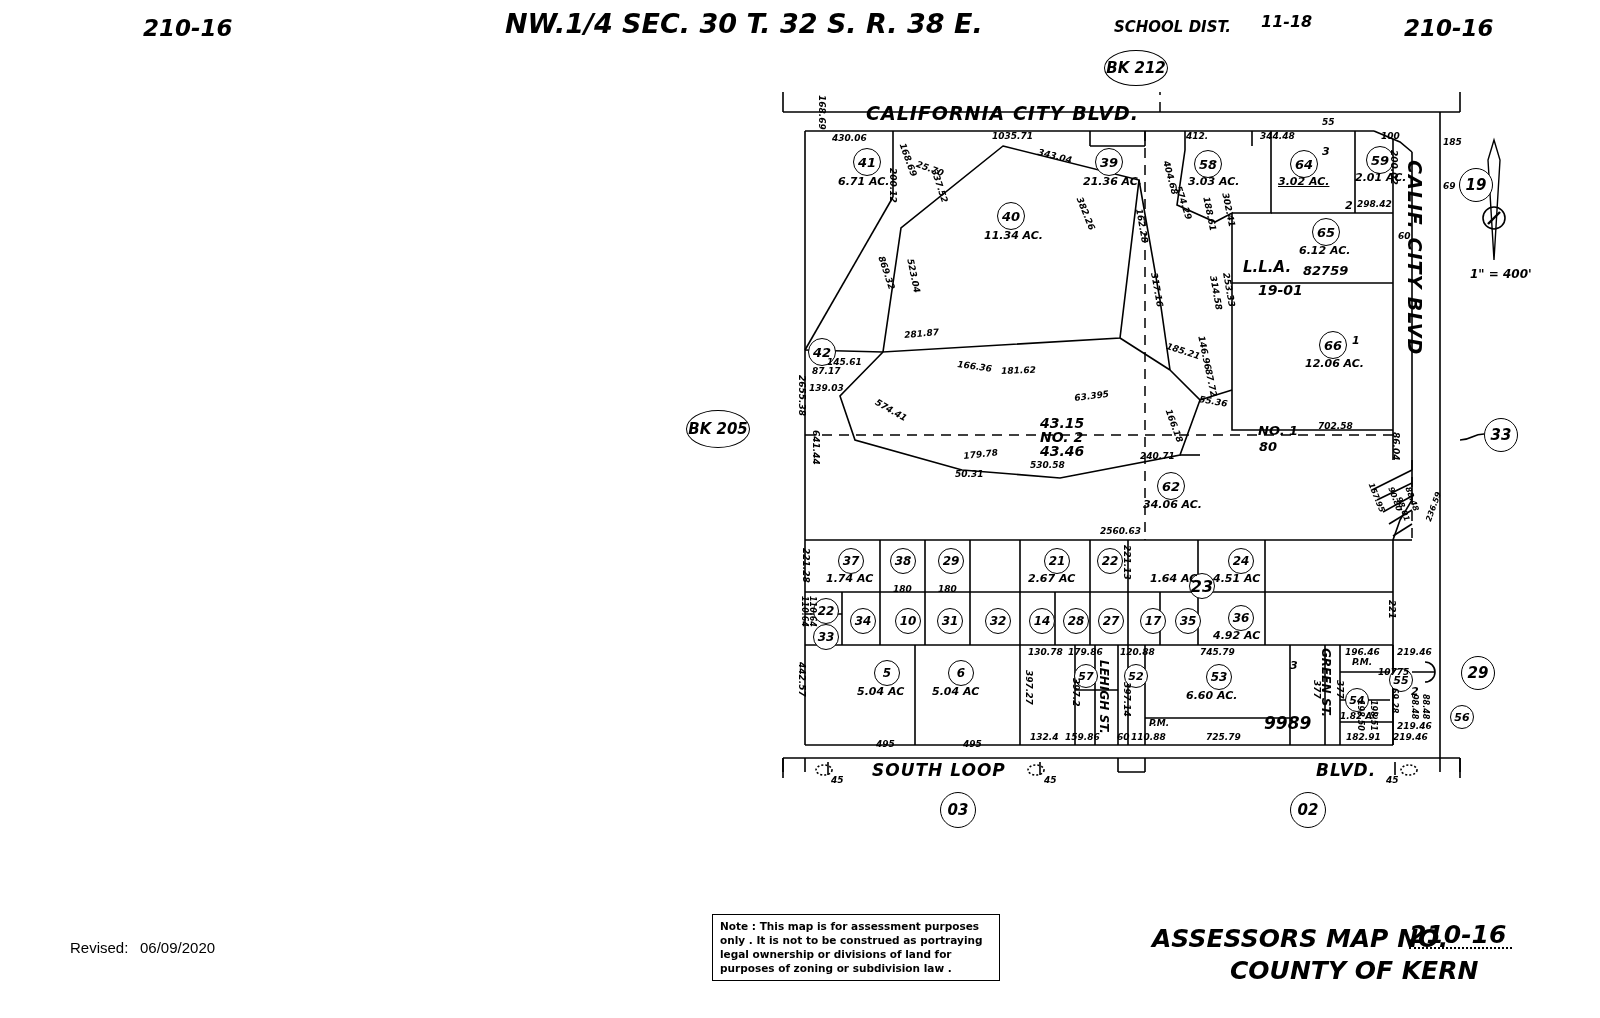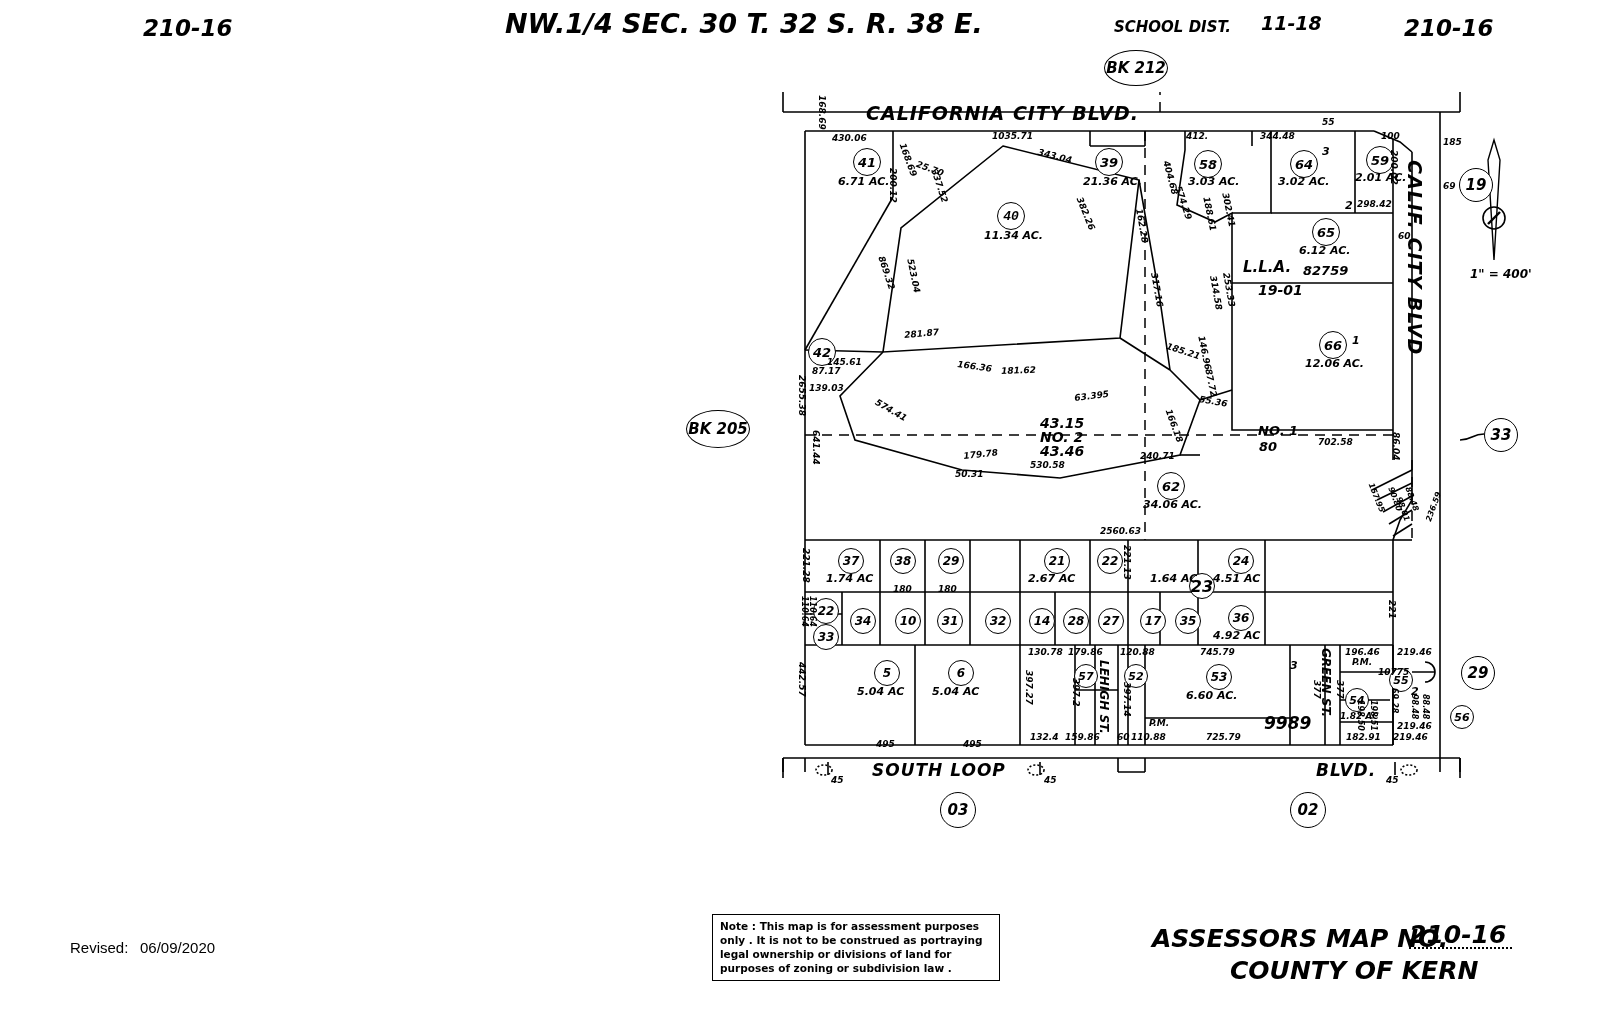--- a/index.html
+++ b/index.html
@@ -31,21 +31,21 @@
   .hdr { font-family:"DejaVu Sans", sans-serif; font-weight:bold; font-style:italic; }
   svg { position:absolute; left:0; top:0; overflow:visible; }
   .dotted-u { border-bottom:2px dotted #000; }
 </style>
 </head>
 <body>
 
 <div class="t hdr xl" style="left:143px; top:17px;">210-16</div>
 <div class="t hdr" style="left:505px; top:10px; font-size:27px;">NW.1/4 SEC. 30 T. 32 S. R. 38 E.</div>
 <div class="t hdr" style="left:1114px; top:20px; font-size:15px;">SCHOOL DIST.</div>
-<div class="t hdr" style="left:1261px; top:14px; font-size:19px;">11-18</div>
+<div class="t hdr" style="left:1261px; top:14px; font-size:16px;">11-18</div>
 <div class="t hdr xl" style="left:1404px; top:17px;">210-16</div>
 
 <svg width="1600" height="1018">
   <g fill="none" stroke="#000" stroke-width="1.6">
 
     <path d="M783,92 L783,112 M783,112 L805,112"></path>
     <path d="M1460,92 L1460,112 M1460,112 L1440,112"></path>
     <path d="M783,778 L783,758 M783,758 L805,758"></path>
     <path d="M1460,778 L1460,758 M1460,758 L1440,758"></path>
 
@@ -187,27 +187,27 @@
 <div class="circle" style="left:853px; top:148px; width:26px; height:26px; font-size:13px;">41</div>
 <div class="t map-txt sm" style="left:838px; top:176px;">6.71 AC.</div>
 
 <div class="circle" style="left:1095px; top:148px; width:26px; height:26px; font-size:13px;">39</div>
 <div class="t map-txt sm" style="left:1083px; top:176px;">21.36 AC.</div>
 
 <div class="circle" style="left:1194px; top:150px; width:26px; height:26px; font-size:13px;">58</div>
 <div class="t map-txt sm" style="left:1188px; top:176px;text-align:center;">3.03 AC.</div>
 
 <div class="circle" style="left:1290px; top:150px; width:26px; height:26px; font-size:13px;">64</div>
-<div class="t map-txt sm" style="left:1278px; top:176px;">3.02 AC.</div>
+<div class="t map-txt sm" style="left:1278px; top:176px;text-decoration:underline;">3.02 AC.</div>
 <div class="t map-txt sm" style="left:1322px; top:146px;">3</div>
 
 <div class="circle" style="left:1366px; top:146px; width:26px; height:26px; font-size:13px;">59</div>
 <div class="t map-txt sm" style="left:1355px; top:172px;">2.01 AC.</div>
 
-<div class="circle" style="left:997px; top:202px; width:26px; height:26px; font-size:13px;font-family:Liberation Mono, monospace;">40</div>
+<div class="circle" style="left:997px; top:202px; width:26px; height:26px; font-size:13px;">40</div>
 <div class="t map-txt sm" style="left:984px; top:230px;">11.34 AC.</div>
 
 <div class="circle" style="left:1312px; top:218px; width:26px; height:26px; font-size:13px;">65</div>
 <div class="t map-txt sm" style="left:1299px; top:245px;">6.12 AC.</div>
 <div class="t map-txt sm" style="left:1345px; top:200px;">2</div>
 
 <div class="circle" style="left:1319px; top:331px; width:26px; height:26px; font-size:13px;">66</div>
 <div class="t map-txt sm" style="left:1305px; top:358px;">12.06 AC.</div>
 <div class="t map-txt sm" style="left:1352px; top:335px;">1</div>
 
@@ -311,21 +311,21 @@
 <div class="t map-txt tiny" style="left:1230px; top:272px; transform:rotate(80deg); transform-origin:left top;">253.33</div>
 <div class="t map-txt tiny" style="left:1229px; top:192px; transform:rotate(78deg); transform-origin:left top;">302.41</div>
 <div class="t map-txt tiny" style="left:1210px; top:196px; transform:rotate(78deg); transform-origin:left top;">188.61</div>
 <div class="t map-txt tiny" style="left:1182px; top:185px; transform:rotate(72deg); transform-origin:left top;">574.29</div>
 <div class="t map-txt tiny" style="left:1170px; top:160px; transform:rotate(75deg); transform-origin:left top;">404.68</div>
 <div class="t map-txt tiny" style="left:1357px; top:200px;">298.42</div>
 <div class="t map-txt tiny" style="left:1398px; top:150px; transform:rotate(90deg); transform-origin:left top;">200.02</div>
 <div class="t map-txt tiny" style="left:1443px; top:138px;">185</div>
 <div class="t map-txt tiny" style="left:1443px; top:182px;">69</div>
 <div class="t map-txt tiny" style="left:1398px; top:232px;">60</div>
-<div class="t map-txt tiny" style="left:1318px; top:422px;margin-top:16px;">702.58</div>
+<div class="t map-txt tiny" style="left:1318px; top:422px;">702.58</div>
 <div class="t map-txt tiny" style="left:1400px; top:432px; transform:rotate(90deg); transform-origin:left top;">86.04</div>
 
 <div class="t map-txt tiny" style="left:806px; top:375px; transform:rotate(90deg); transform-origin:left top;">2655.38</div>
 <div class="t map-txt tiny" style="left:820px; top:430px; transform:rotate(90deg); transform-origin:left top;">641.44</div>
 <div class="t map-txt tiny" style="left:806px; top:662px; transform:rotate(90deg); transform-origin:left top;">442.57</div>
 <div class="t map-txt tiny" style="left:810px; top:548px; transform:rotate(90deg); transform-origin:left top;">221.28</div>
 <div class="t map-txt tiny2" style="left:808px; top:596px; transform:rotate(90deg); transform-origin:left top;">110.64</div>
 <div class="t map-txt tiny2" style="left:816px; top:596px; transform:rotate(90deg); transform-origin:left top;">110.64</div>
 
 <div class="t map-txt tiny" style="left:827px; top:358px;">145.61</div>

